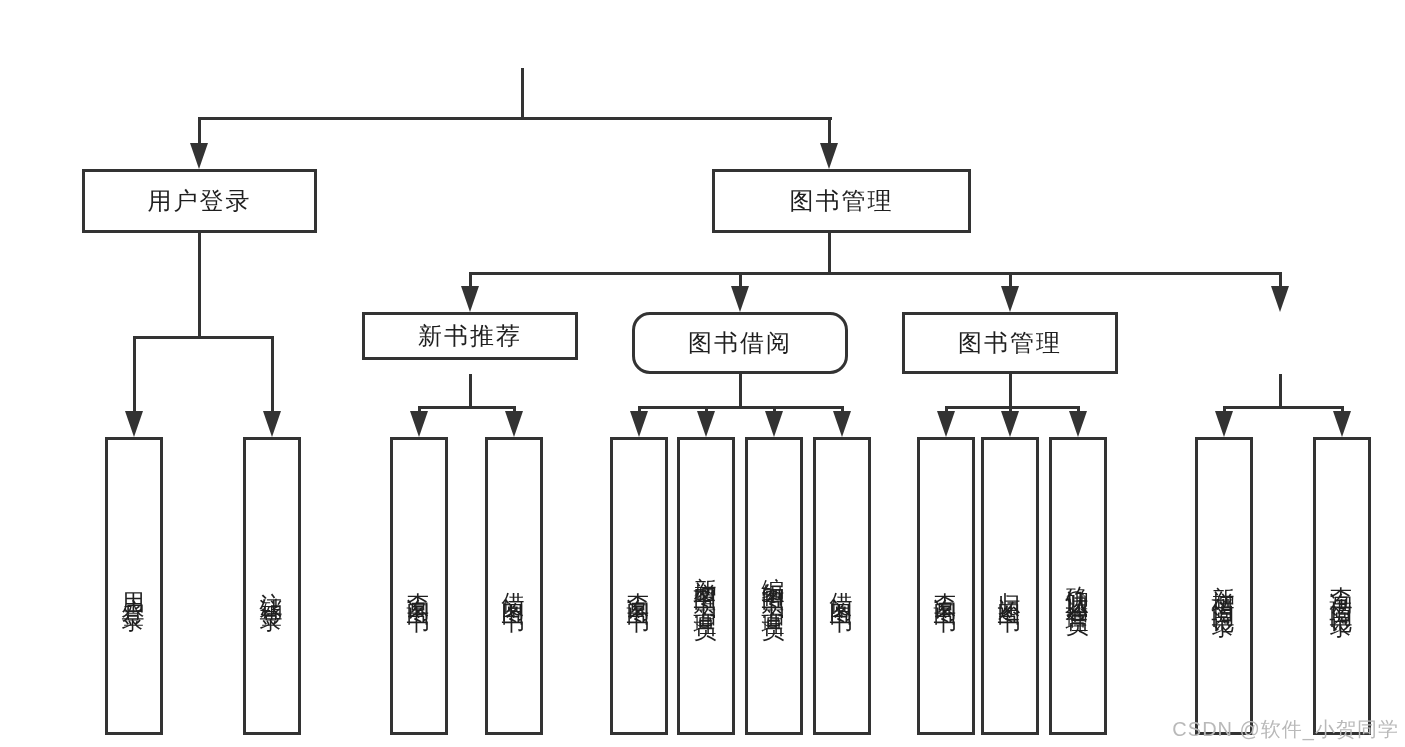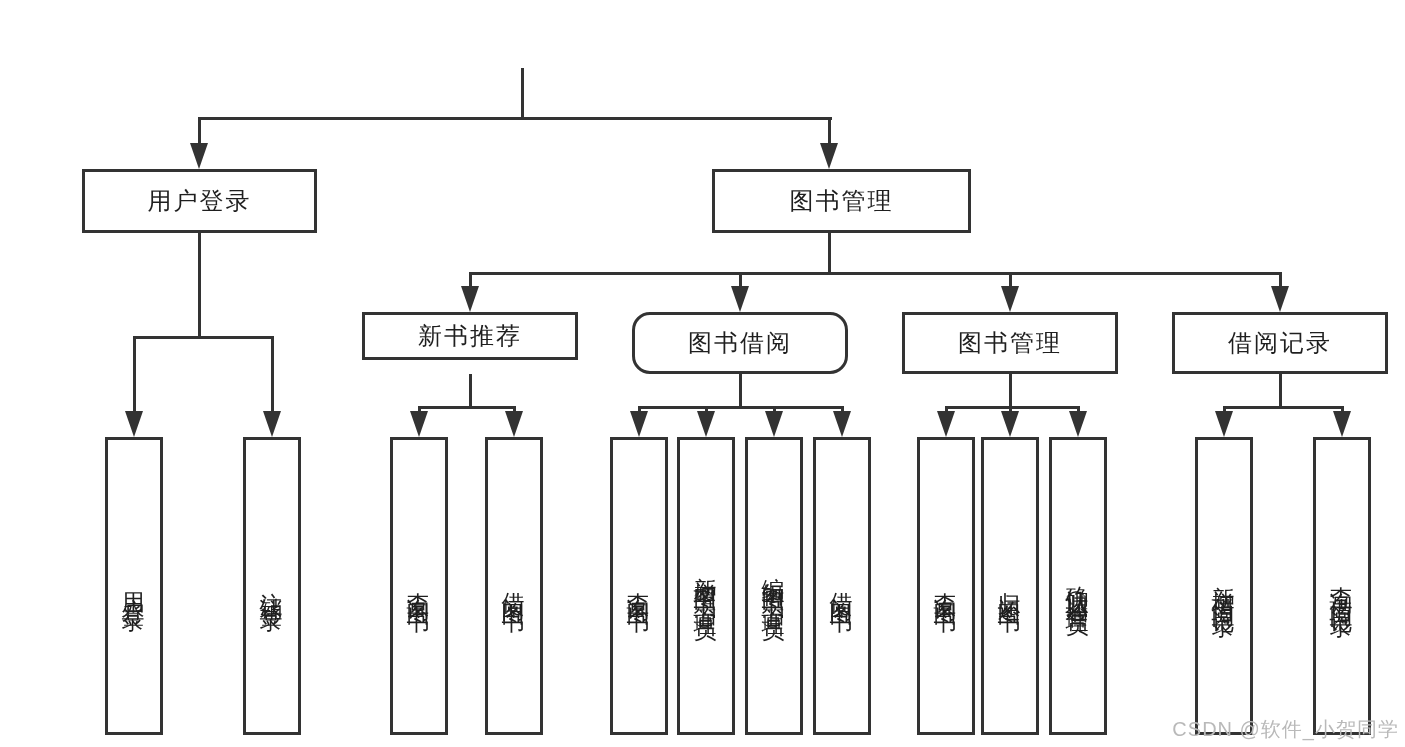--- a/index.html
+++ b/index.html
@@ -65,21 +65,20 @@
   <div class="v" style="left:1009px;top:272px;height:18px;"></div>
   <div class="v" style="left:1279px;top:272px;height:18px;"></div>
   <div class="arrow" style="left:461px;top:286px;"></div>
   <div class="arrow" style="left:731px;top:286px;"></div>
   <div class="arrow" style="left:1001px;top:286px;"></div>
   <div class="arrow" style="left:1271px;top:286px;"></div>
 
   <div class="box" style="left:362px;top:312px;width:216px;height:48px;font-family:Liberation Serif, serif;">新书推荐</div>
   <div class="box" style="left:632px;top:312px;width:216px;height:62px;border-radius:18px;">图书借阅</div>
   <div class="box" style="left:902px;top:312px;width:216px;height:62px;">图书管理</div>
-  <div class="box" style="left:1172px;top:312px;width:216px;height:62px;">借阅记录</div>
 
   <div class="v" style="left:469px;top:374px;height:34px;"></div>
   <div class="h" style="left:418px;top:406px;width:98px;"></div>
   <div class="v" style="left:418px;top:406px;height:9px;"></div>
   <div class="v" style="left:513px;top:406px;height:9px;"></div>
   <div class="arrow" style="left:410px;top:411px;"></div>
   <div class="arrow" style="left:505px;top:411px;"></div>
 
   <div class="v" style="left:739px;top:374px;height:34px;"></div>
   <div class="h" style="left:638px;top:406px;width:206px;"></div>

